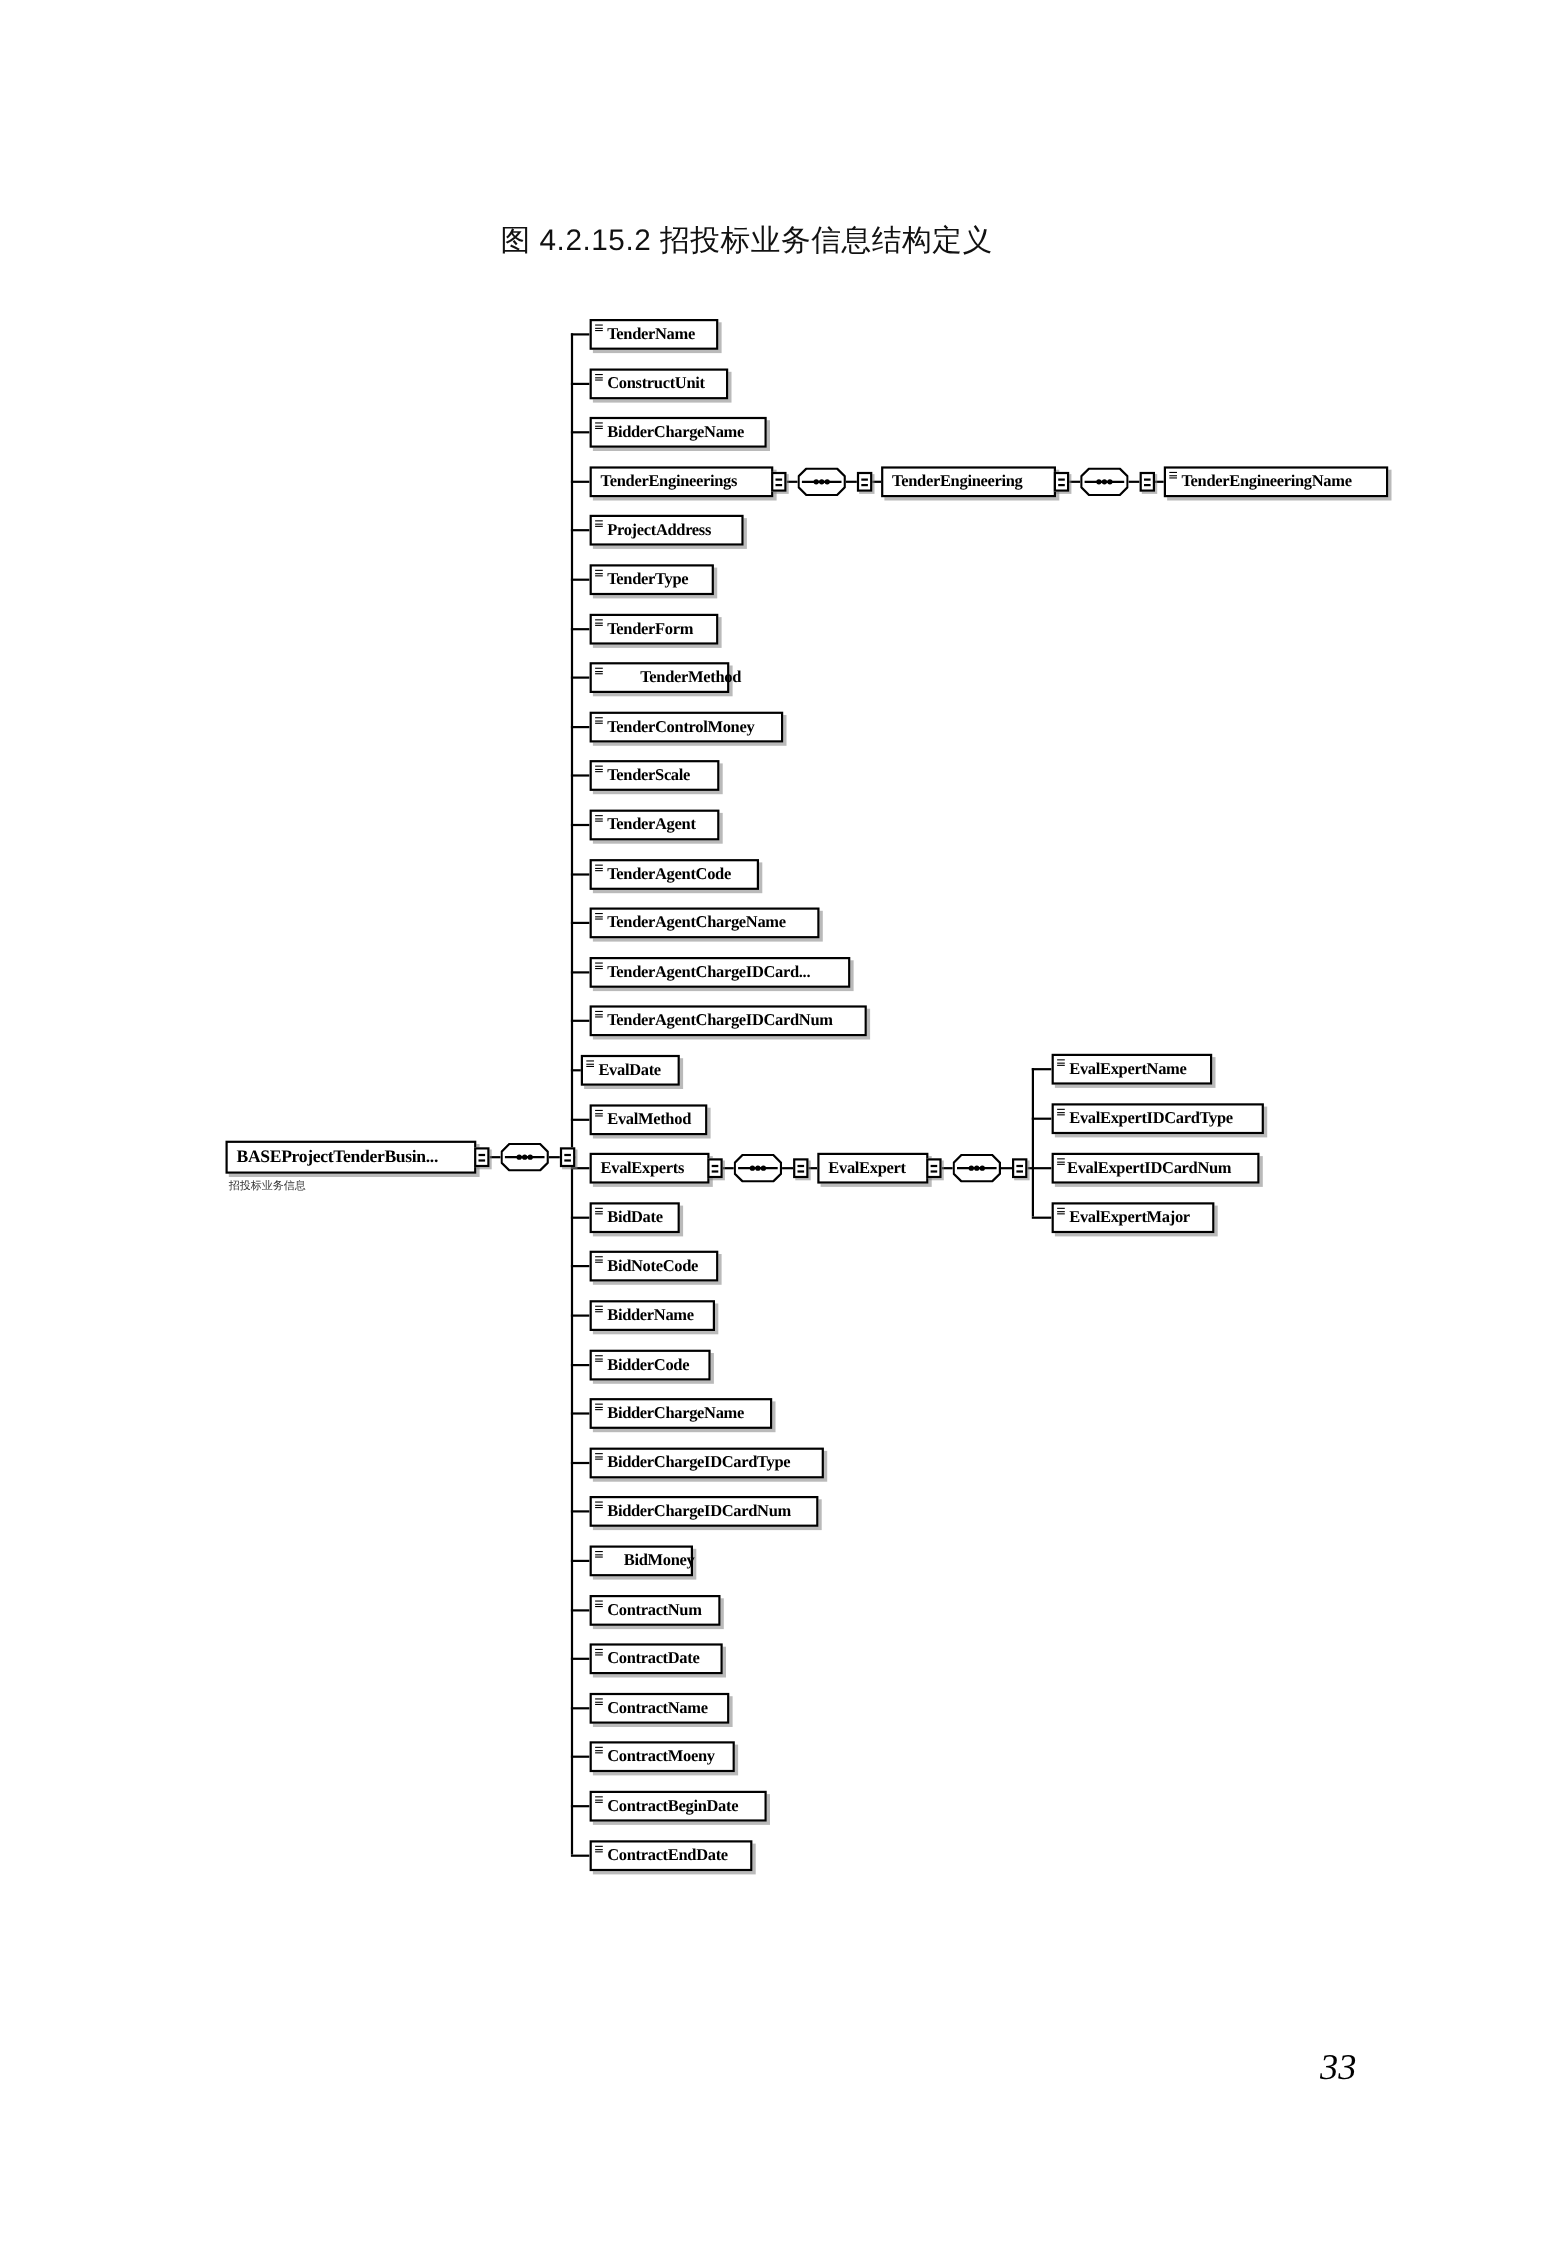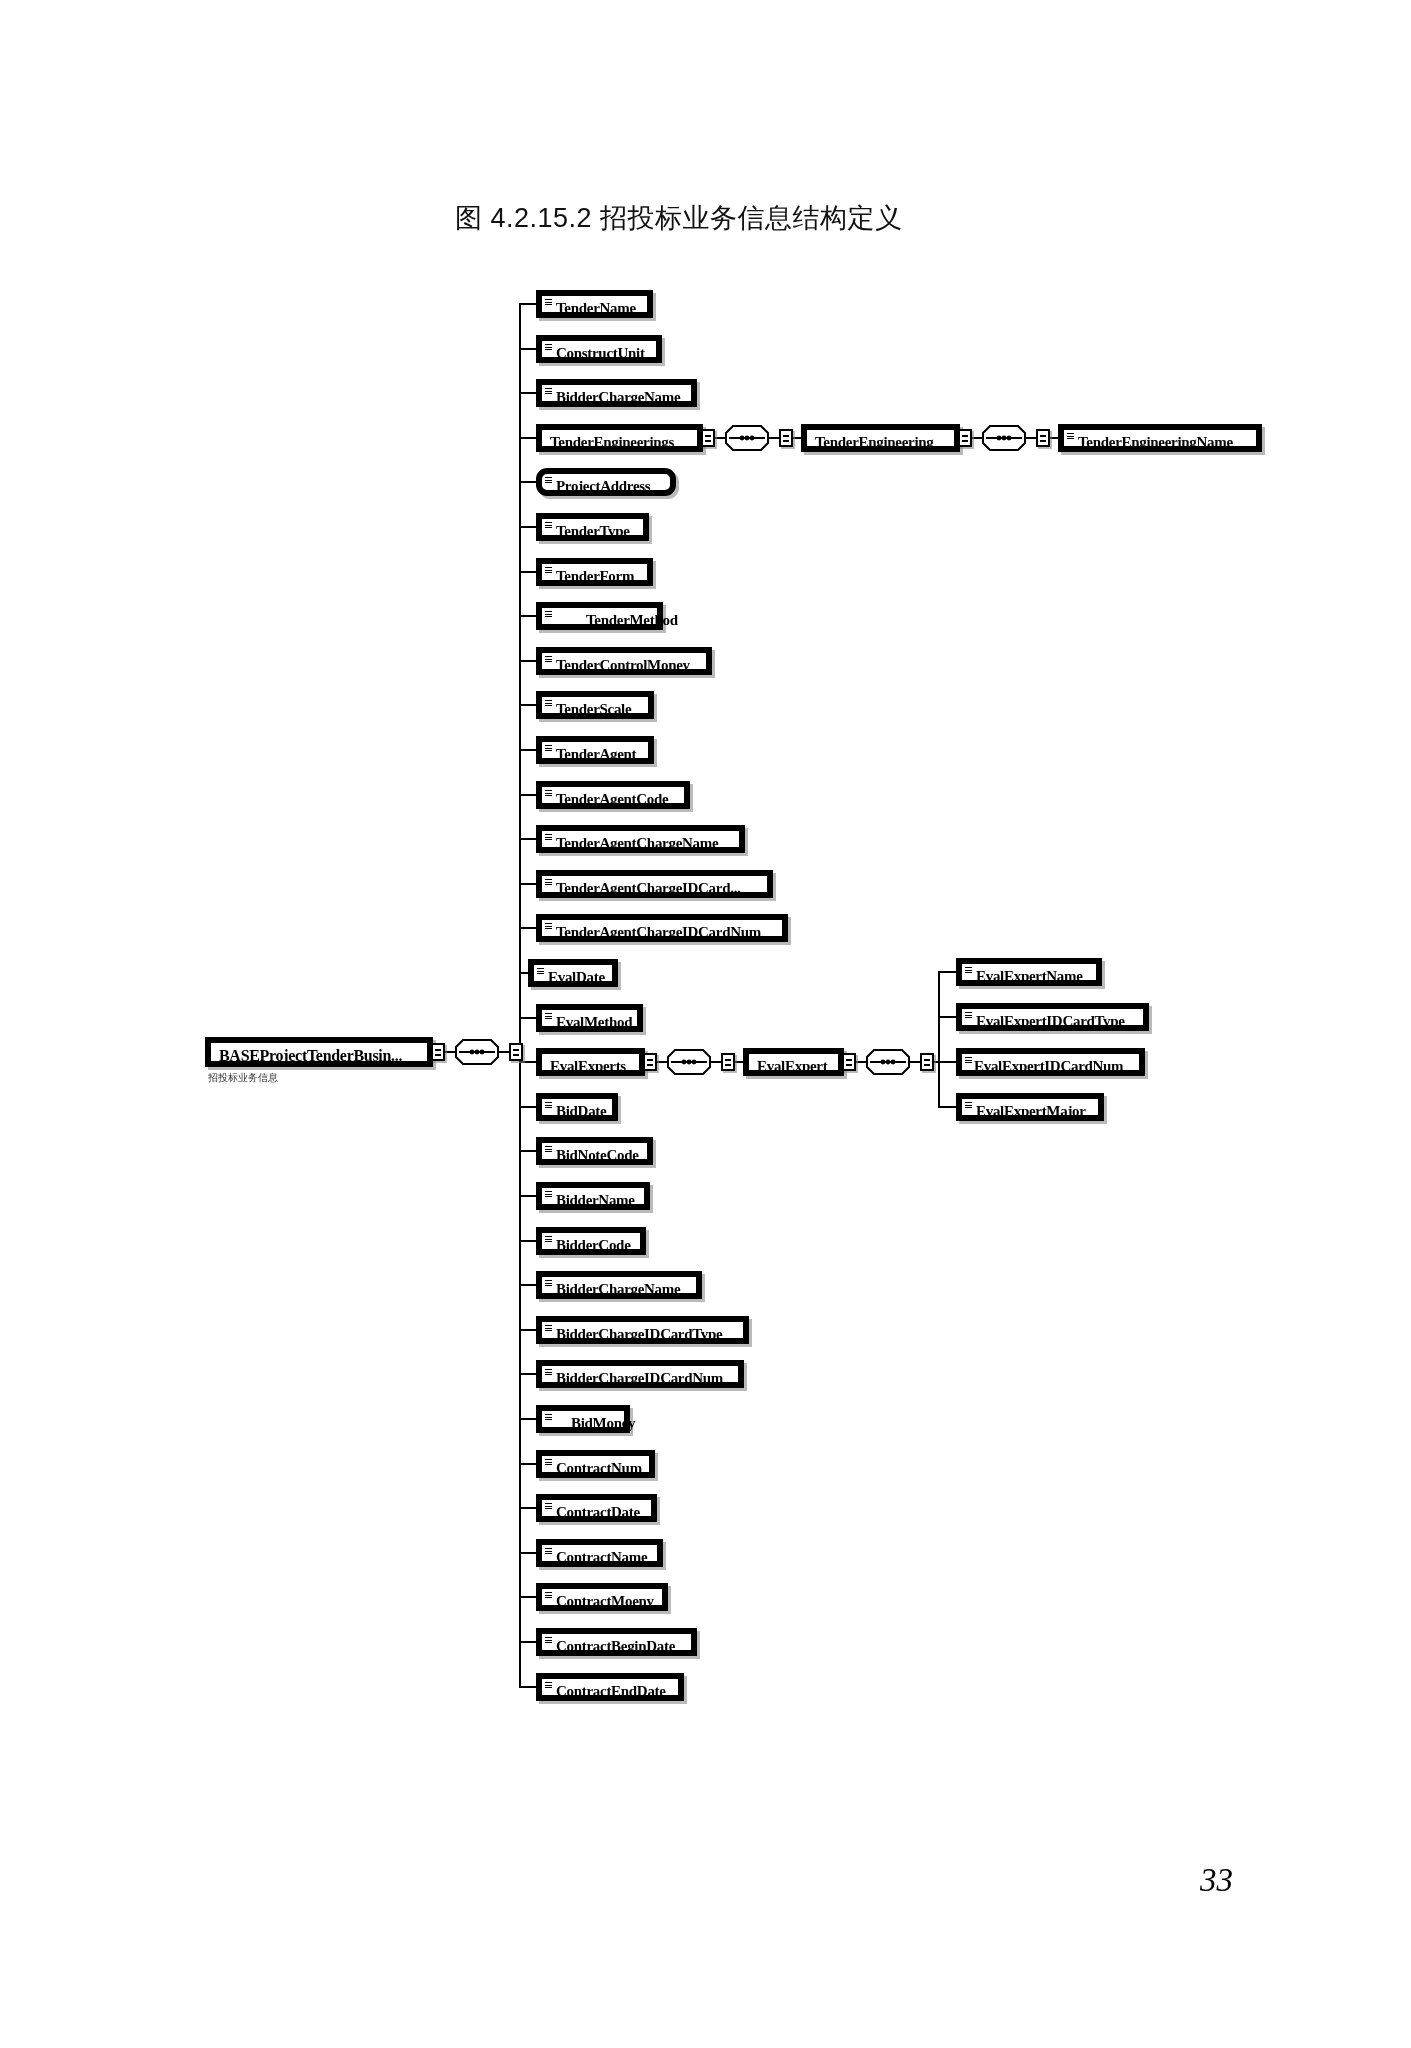--- a/index.html
+++ b/index.html
@@ -34,21 +34,21 @@
   }
 
   
   .diagram{position:absolute;left:0;top:0;width:1411px;height:2048px;}
 
   
   .node{
     position:absolute;
     box-sizing:border-box;
     background:#ffffff;
-    border:6px solid #000000;
+    border:2px solid #000000;
     height:28px;
     line-height:24px;
     padding:0 8px 0 8px;
     font-family:"Liberation Serif", serif;
     font-weight:bold;
     font-size:15px;
     letter-spacing:-0.3px;
     color:#000;
     white-space:nowrap;
     box-shadow:3px 3px 0 rgba(130,130,130,0.55);
@@ -159,21 +159,21 @@
         <svg width="44" height="26" viewBox="0 0 44 26">
           <polygon points="8,1 36,1 43,8 43,18 36,25 8,25 1,18 1,8" fill="#fff" stroke="#000" stroke-width="2"></polygon>
           <line x1="4" y1="13" x2="40" y2="13" stroke="#000" stroke-width="2"></line>
           <circle cx="17" cy="13" r="2.4" fill="#000"></circle>
           <circle cx="22" cy="13" r="2.4" fill="#000"></circle>
           <circle cx="27" cy="13" r="2.4" fill="#000"></circle>
         </svg>
       </div>
       <div class="hline" style="left: 769px; top: 437px; width: 10px;"></div>
       <div class="expander" style="left: 779px; top: 429px;"></div>
-      <div class="node leaf" style="left: 536px; top: 468px; width: 140px; border-radius: 11px;"><span class="attr-icon">
+      <div class="node leaf" style="left: 536px; top: 468px; width: 140px;"><span class="attr-icon">
           <i></i>
           <i></i>
           <i></i>
         </span><span class="lbl">ProjectAddress</span></div>
       <div class="hline" style="left: 519px; top: 481px; width: 17px;"></div>
       <div class="node leaf" style="left: 536px; top: 513px; width: 113px;"><span class="attr-icon">
           <i></i>
           <i></i>
           <i></i>
         </span><span class="lbl">TenderType</span></div>

